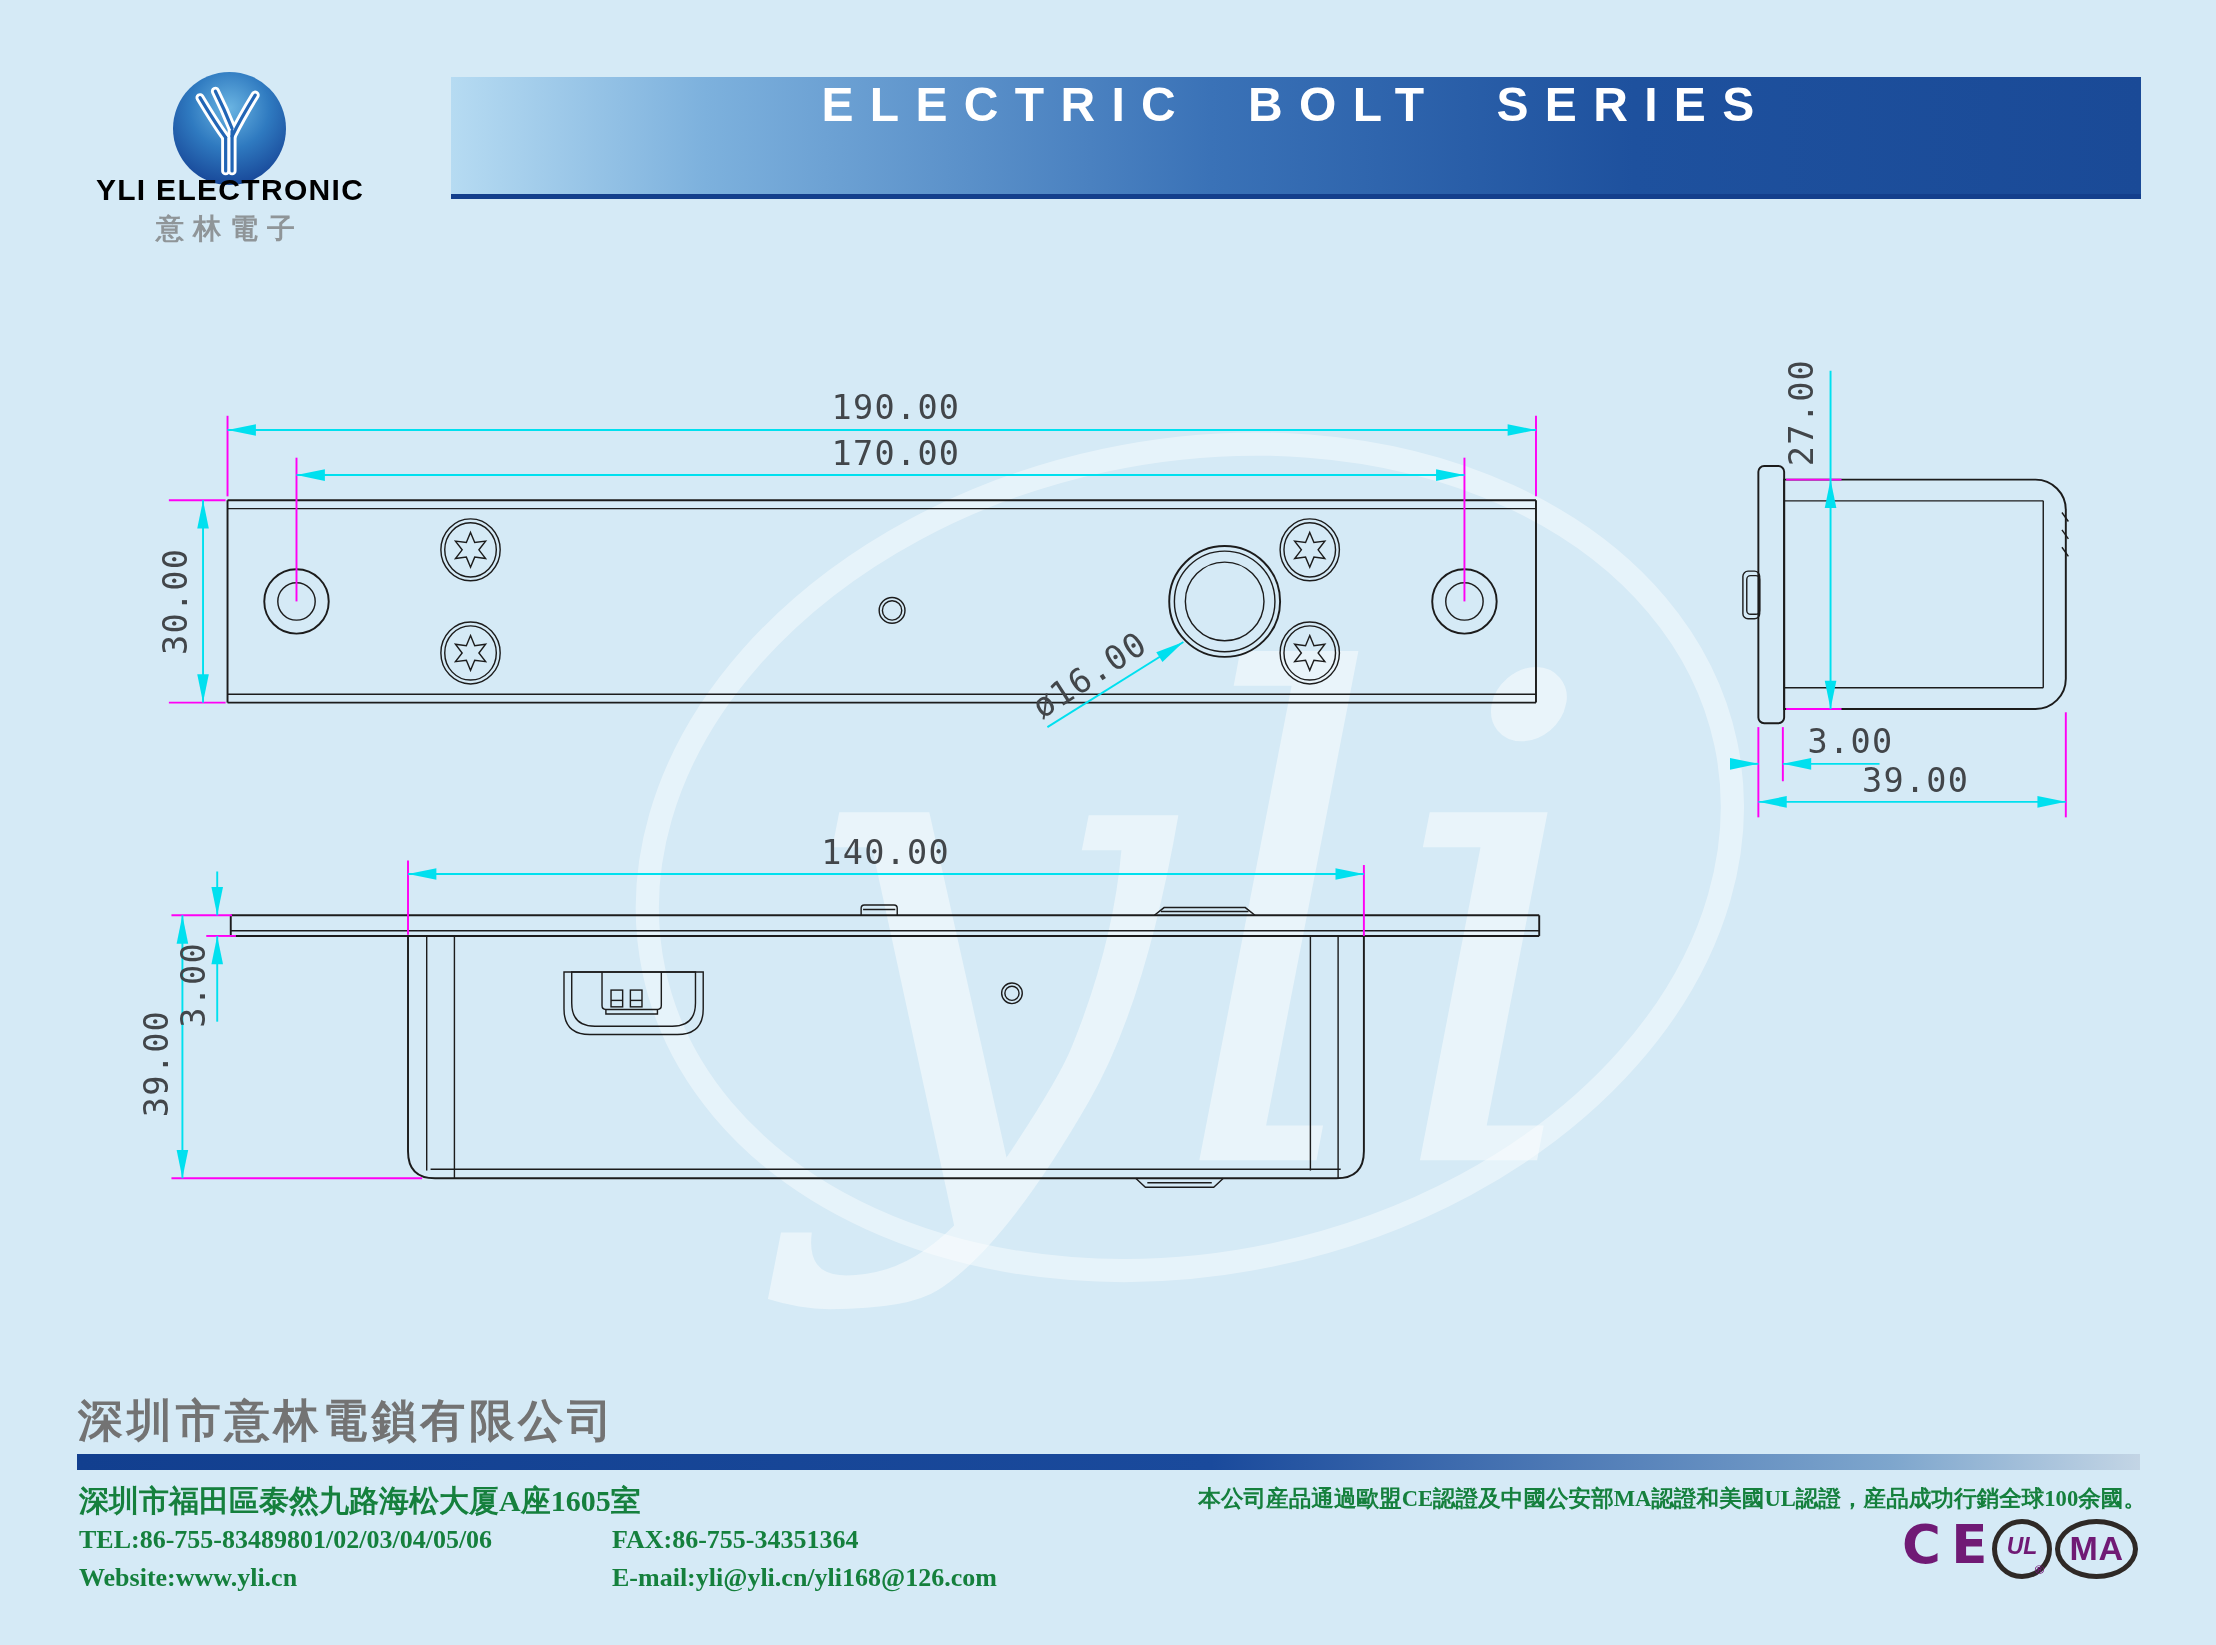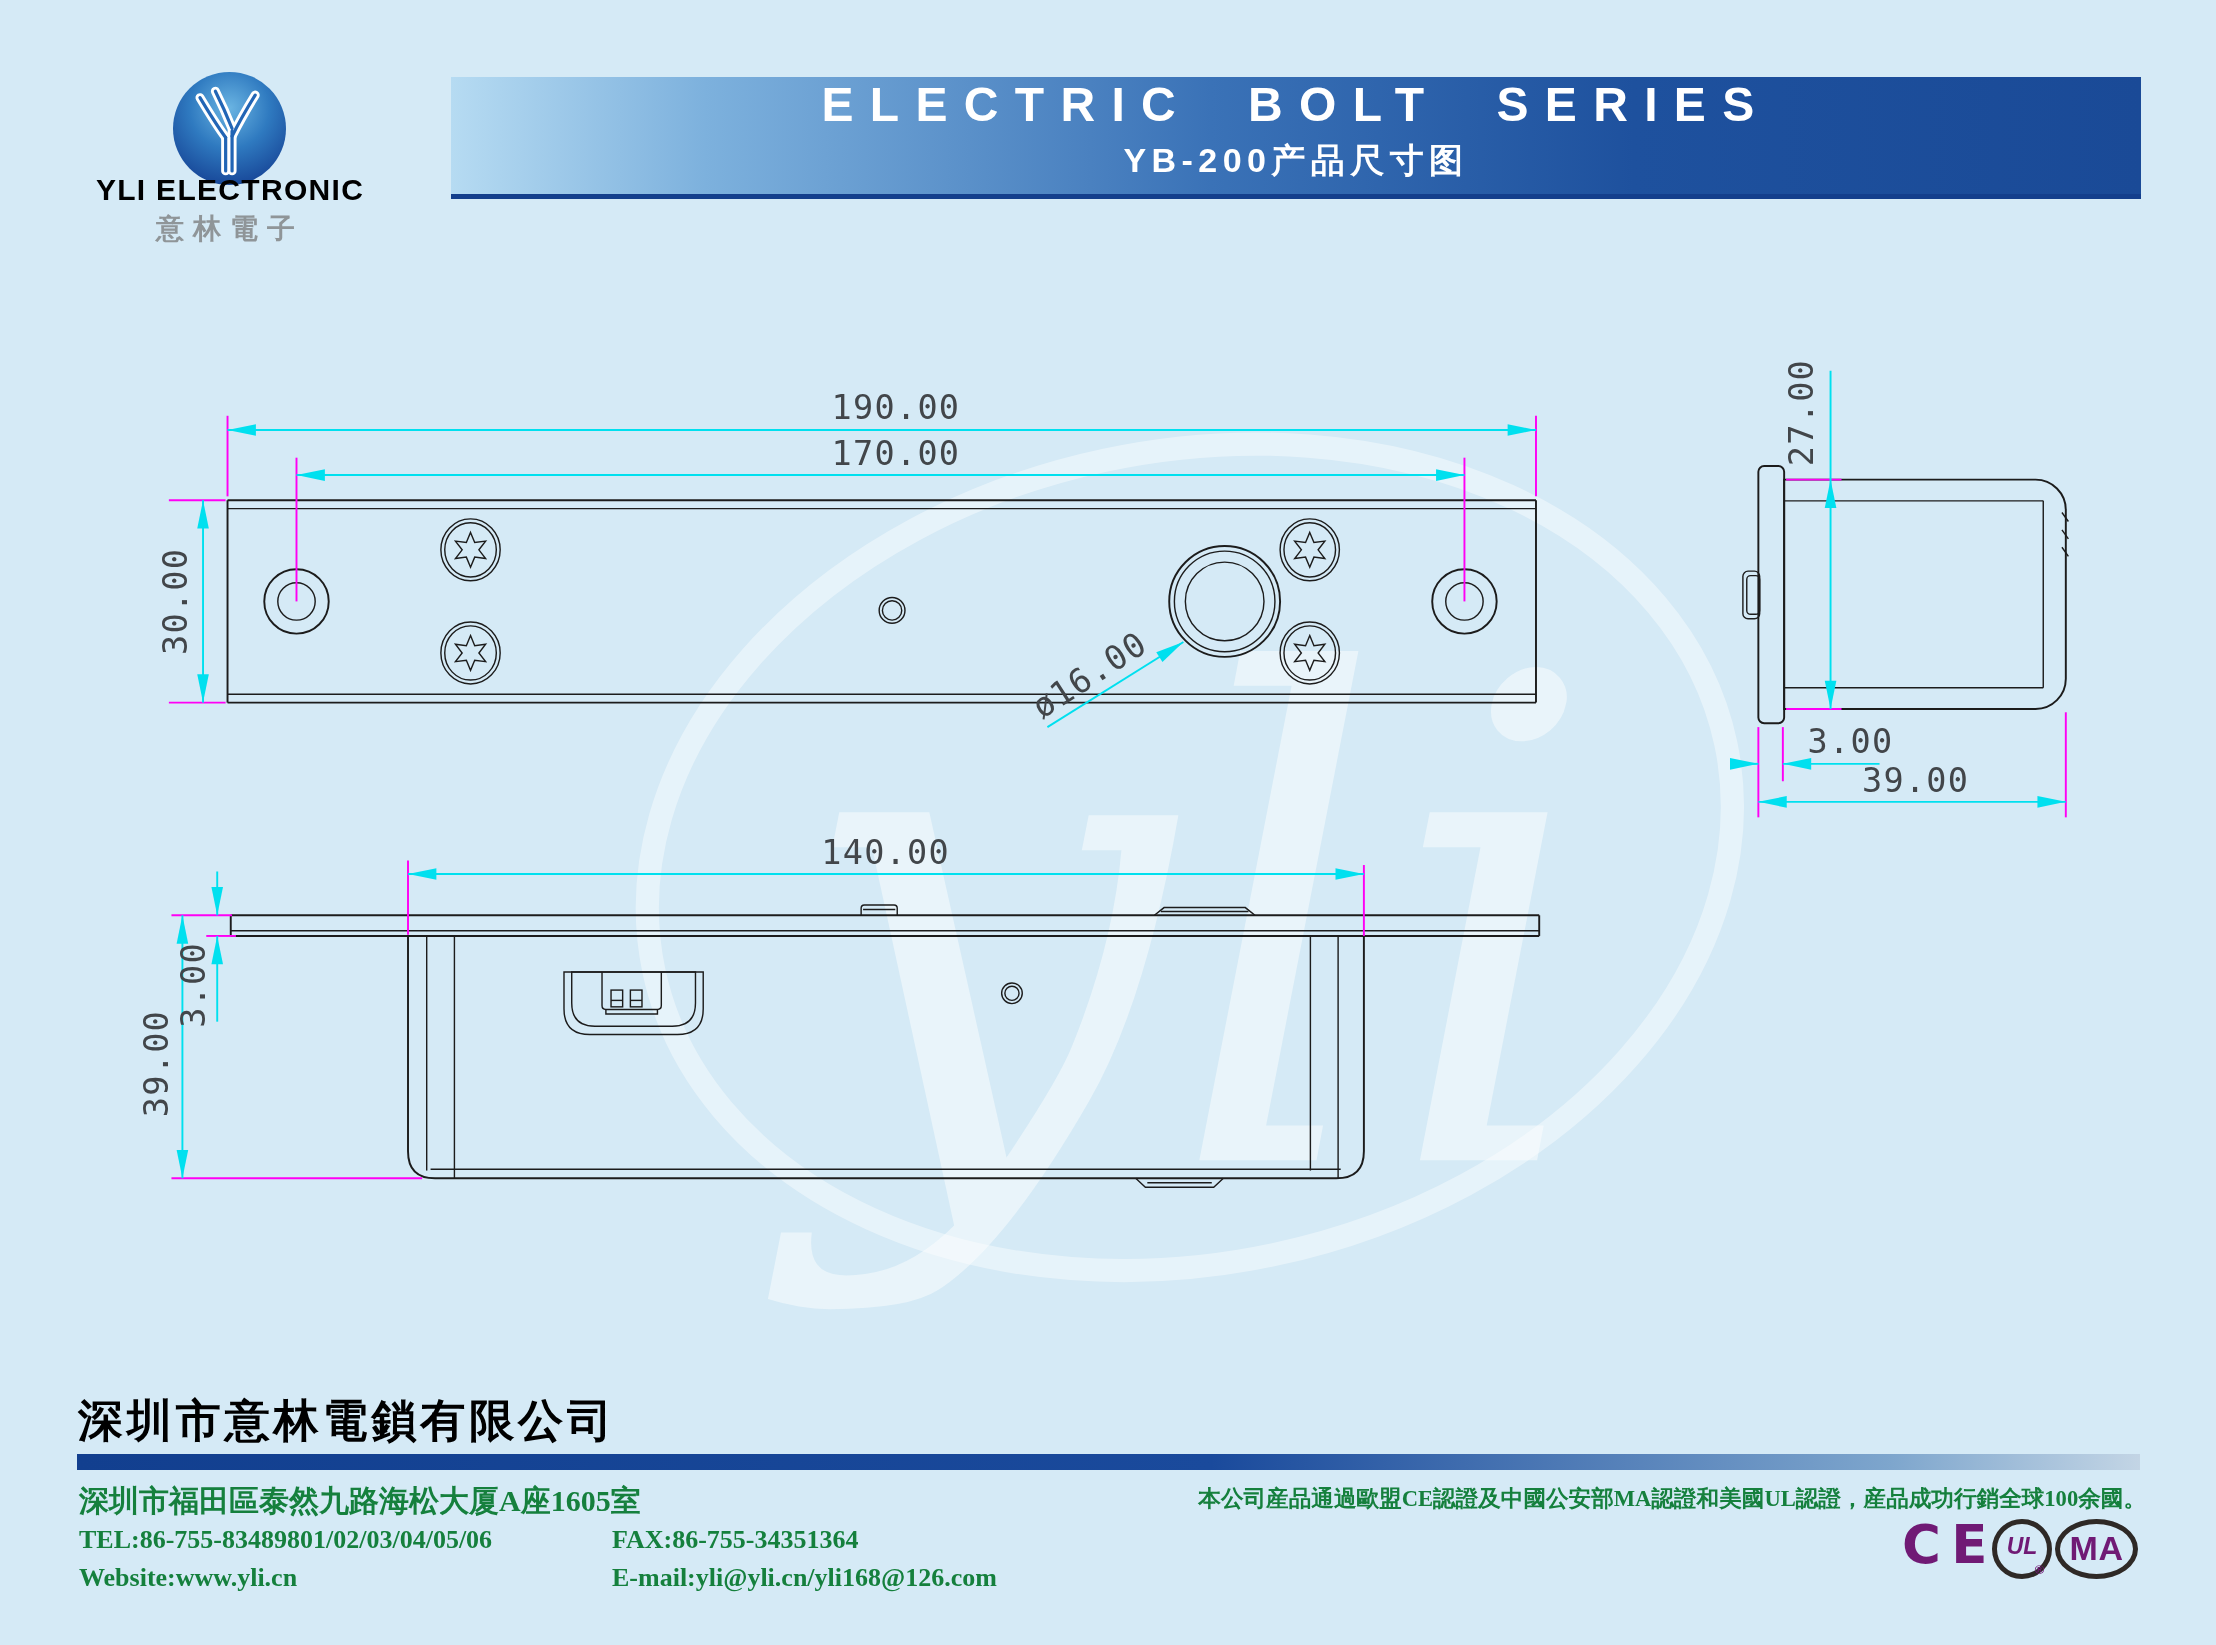--- a/index.html
+++ b/index.html
@@ -30,21 +30,21 @@
     position:absolute;left:70px;top:173px;width:320px;text-align:center;
     font-size:30px;font-weight:bold;letter-spacing:1.3px;color:#000000;white-space:nowrap;
   }
   .logo-name-cn{
     position:absolute;left:70px;top:210px;width:320px;text-align:center;
     font-size:28px;font-weight:bold;letter-spacing:9px;color:#8f9598;white-space:nowrap;
   }
   
   .f-company{
     position:absolute;left:78px;top:1391px;font-size:45px;font-weight:bold;
-    color:#000000;letter-spacing:3.9px;white-space:nowrap;
+    color:#737373;letter-spacing:3.9px;white-space:nowrap;
   }
   .f-bar{
     position:absolute;left:77px;top:1454px;width:2063px;height:16px;
     background:linear-gradient(90deg,#123f8f 0%,#1a4a9c 55%,#7ea6cd 88%,#c3d5e5 100%);
   }
   .f-serif{font-family:"Liberation Serif",serif;color:#15803d;font-weight:bold;white-space:nowrap;}
   .f-address{position:absolute;left:79px;top:1481px;font-size:30px;}
   .f-tel{position:absolute;left:79px;top:1525px;font-size:26px;}
   .f-fax{position:absolute;left:612px;top:1525px;font-size:26px;}
   .f-web{position:absolute;left:79px;top:1563px;font-size:26px;}
@@ -268,21 +268,20 @@
         <path d="M92,92 L92,154"></path>
       </g>
     </g>
   </svg>
 </div>
 <div class="logo-name">YLI ELECTRONIC</div>
 <div class="logo-name-cn">意林電子</div>
 
 <div class="banner">
   <div class="banner-title">ELECTRIC BOLT SERIES</div>
-  <div class="banner-sub">YB-200产品尺寸图</div>
 </div>
 
 <div class="f-company">深圳市意林電鎖有限公司</div>
 <div class="f-bar"></div>
 <div class="f-serif f-address">深圳市福田區泰然九路海松大厦A座1605室</div>
 <div class="f-serif f-tel">TEL:86-755-83489801/02/03/04/05/06</div>
 <div class="f-serif f-fax">FAX:86-755-34351364</div>
 <div class="f-serif f-web">Website:www.yli.cn</div>
 <div class="f-serif f-mail">E-mail:yli@yli.cn/yli168@126.com</div>
 <div class="f-serif f-cert">本公司産品通過歐盟CE認證及中國公安部MA認證和美國UL認證，産品成功行銷全球100余國。</div>

